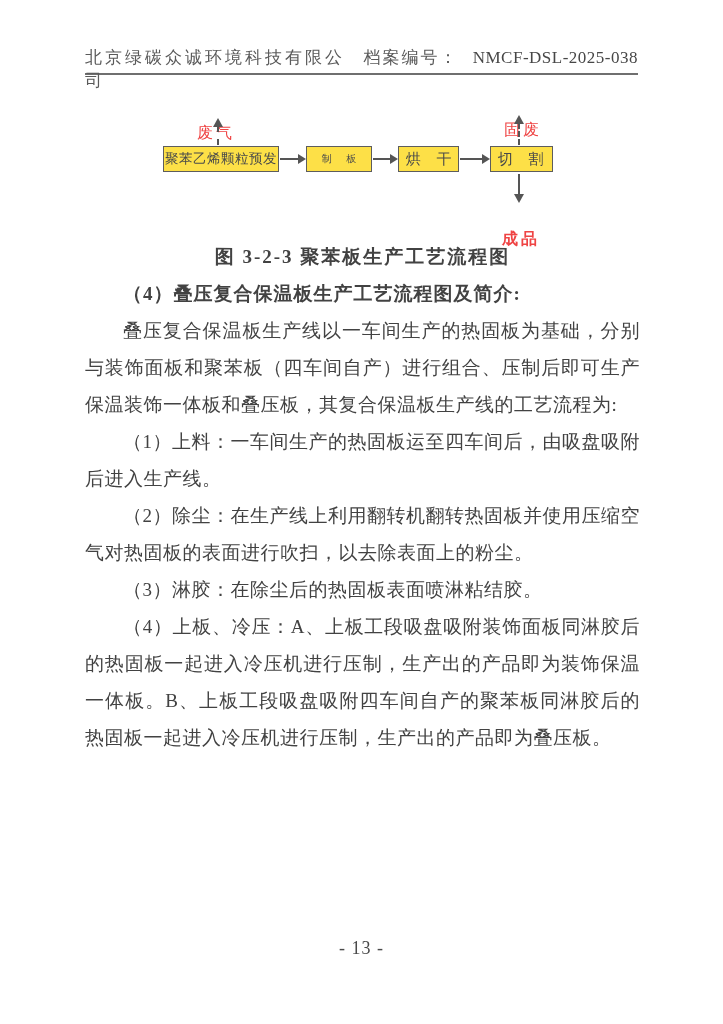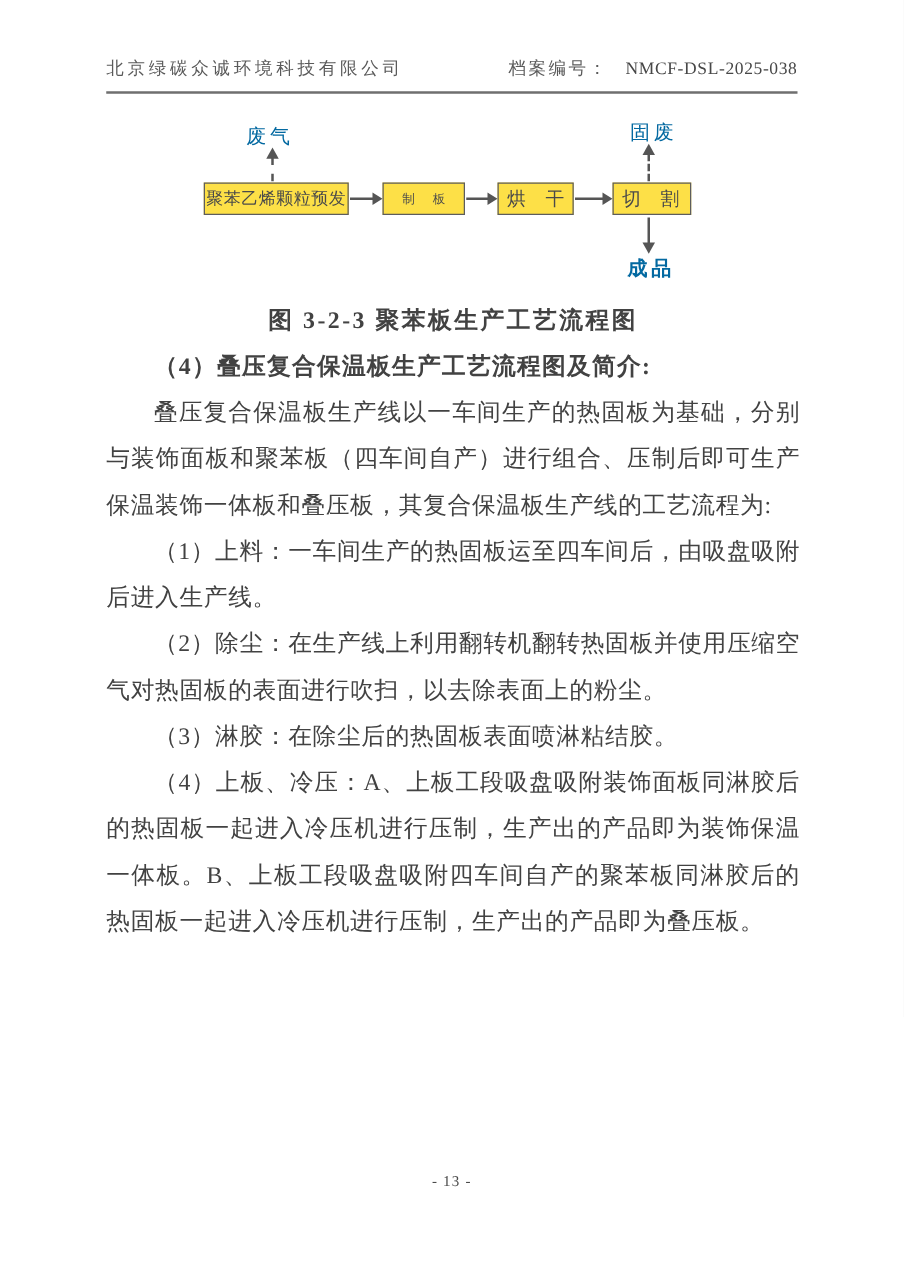--- a/index.html
+++ b/index.html
@@ -13,39 +13,39 @@
     margin:0 auto;
     background:#ffffff;
     color:#3d3d3d;
     overflow:hidden;
   }
   
   .hdr{
     position:absolute;left:85px;top:46px;width:553px;height:27px;
     border-bottom:2px solid #6f6f6f;
     display:flex;justify-content:space-between;align-items:flex-start;
-    font-size:14px;color:#5a5a5a;
+    font-size:17px;color:#5a5a5a;
   }
   .hdr .company{letter-spacing:3px;}
   .hdr .fileno{white-space:nowrap;}
   .hdr .fileno .label{letter-spacing:2px;margin-right:10px;}
   .hdr .fileno .no{letter-spacing:.5px;color:#474747;}
   
   .flow{position:absolute;left:0;top:95px;width:723px;height:140px;font-size:16px;color:#4a4a4a;}
   .fbox{
     position:absolute;top:51px;height:26px;
     border:1.5px solid #5d5d5d;background:#fde047;
     display:flex;align-items:center;justify-content:center;
     box-sizing:border-box;letter-spacing:2px;color:#4a4a4a;
   }
   .fbox.b1{left:163px;width:116px;font-size:13.5px;letter-spacing:.5px;}
   .fbox.b2{left:306px;width:66px;font-size:10px;letter-spacing:6px;padding-left:6px;}
   .fbox.b3{left:398px;width:61px;font-size:15px;letter-spacing:6px;padding-left:6px;}
   .fbox.b4{left:490px;width:63px;font-size:15px;letter-spacing:6px;padding-left:4px;}
-  .flbl{position:absolute;letter-spacing:3px;color:#0369a1;}
+  .flbl{position:absolute;letter-spacing:3px;color:#ef4444;margin-top:24px;}
   .lbl-feiqi{left:197px;top:4px;}
   .lbl-gufei{left:504px;top:1px;}
   .lbl-chengpin{left:502px;top:110px;font-weight:bold;}
   .hline{position:absolute;height:2px;background:#555;top:63px;}
   .h1{left:280px;width:19px;}
   .h2{left:373px;width:18px;}
   .h3{left:460px;width:23px;}
   .ah-right{position:absolute;top:59px;width:0;height:0;
     border-left:8px solid #555;border-top:5px solid transparent;border-bottom:5px solid transparent;}
   .ar1{left:298px;}.ar2{left:390px;}.ar3{left:482px;}
@@ -66,21 +66,21 @@
     position:absolute;left:85px;top:238px;width:555px;
     font-size:19px;line-height:37px;color:#424242;
   }
   .content p{margin:0;text-align:justify;}
   .caption{text-align:center !important;font-weight:bold;letter-spacing:2px;}
   .heading{font-weight:bold;text-indent:2em;letter-spacing:1px;}
   .para{text-indent:2em;letter-spacing:.5px;}
   
   .pageno{
     position:absolute;left:0;top:938px;width:723px;
-    text-align:center;font-size:12px;color:#4a4a4a;letter-spacing:1px;
+    text-align:center;font-size:18px;color:#4a4a4a;letter-spacing:1px;
   }
 </style>
 </head>
 <body>
 
 <div class="page">
 
   <div class="hdr">
     <span class="company">北京绿碳众诚环境科技有限公司</span>
     <span class="fileno">

